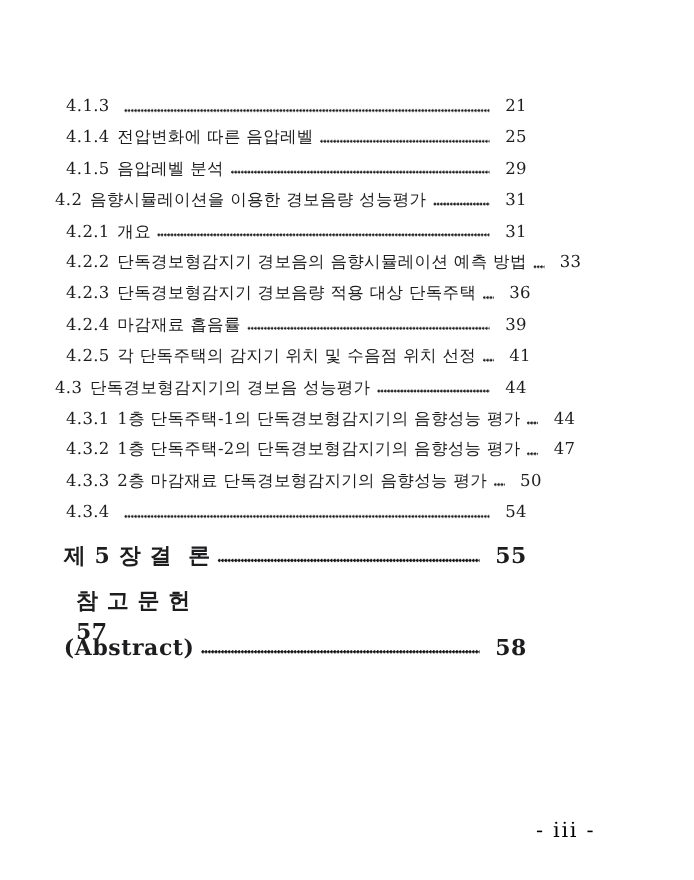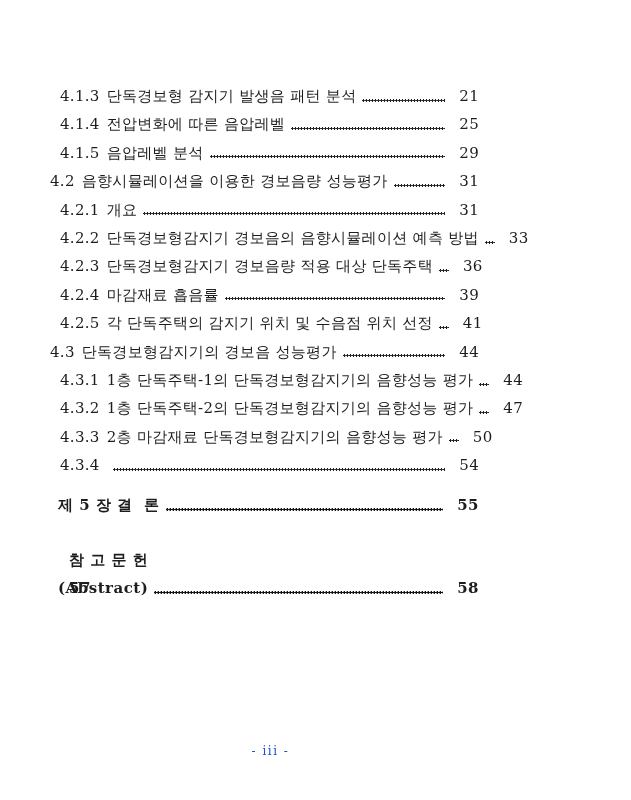--- a/index.html
+++ b/index.html
@@ -45,48 +45,49 @@
     background-size: 3px 3px;
     background-repeat: repeat-x;
     background-position: left center;
   }
   .pagenum {
     margin-left: 11px;
     text-align: right;
   }
   .row.chapter {
     font-weight: bold;
-    font-size: 15px;
+    font-size: 20px;
     padding-left: 8px;
     letter-spacing: 0.5px;
+    justify-content: center;
   }
   .row.chapter .leader {
     background-image: radial-gradient(circle at 1.4px 1.5px, #151515 1.15px, transparent 1.45px);
   }
   #chapter5-row { margin-top: 12px; }
   #references-row { margin-top: 26px; flex-direction: column; }
   .footer {
     position: absolute;
     left: 0;
     right: 0;
     top: 744px;
-    text-align: center;
-    font-size: 12px;
+    text-align: right;
+    font-size: 19px;
     letter-spacing: 1.5px;
-    color: #1d4ed8;
+    color: #000000;
   }
 </style>
 </head>
 <body>
 
 <div class="page">
   <div class="content">
 
     <div class="row lvl2">
-      <span class="num">4.1.3</span><span class="title">단독경보형 감지기 발생음 패턴 분석</span>
+      <span class="num">4.1.3</span>
       <span class="leader"></span>
       <span class="pagenum">21</span>
     </div>
 
     <div class="row lvl2">
       <span class="num">4.1.4</span><span class="title">전압변화에 따른 음압레벨</span>
       <span class="leader"></span>
       <span class="pagenum">25</span>
     </div>
 

